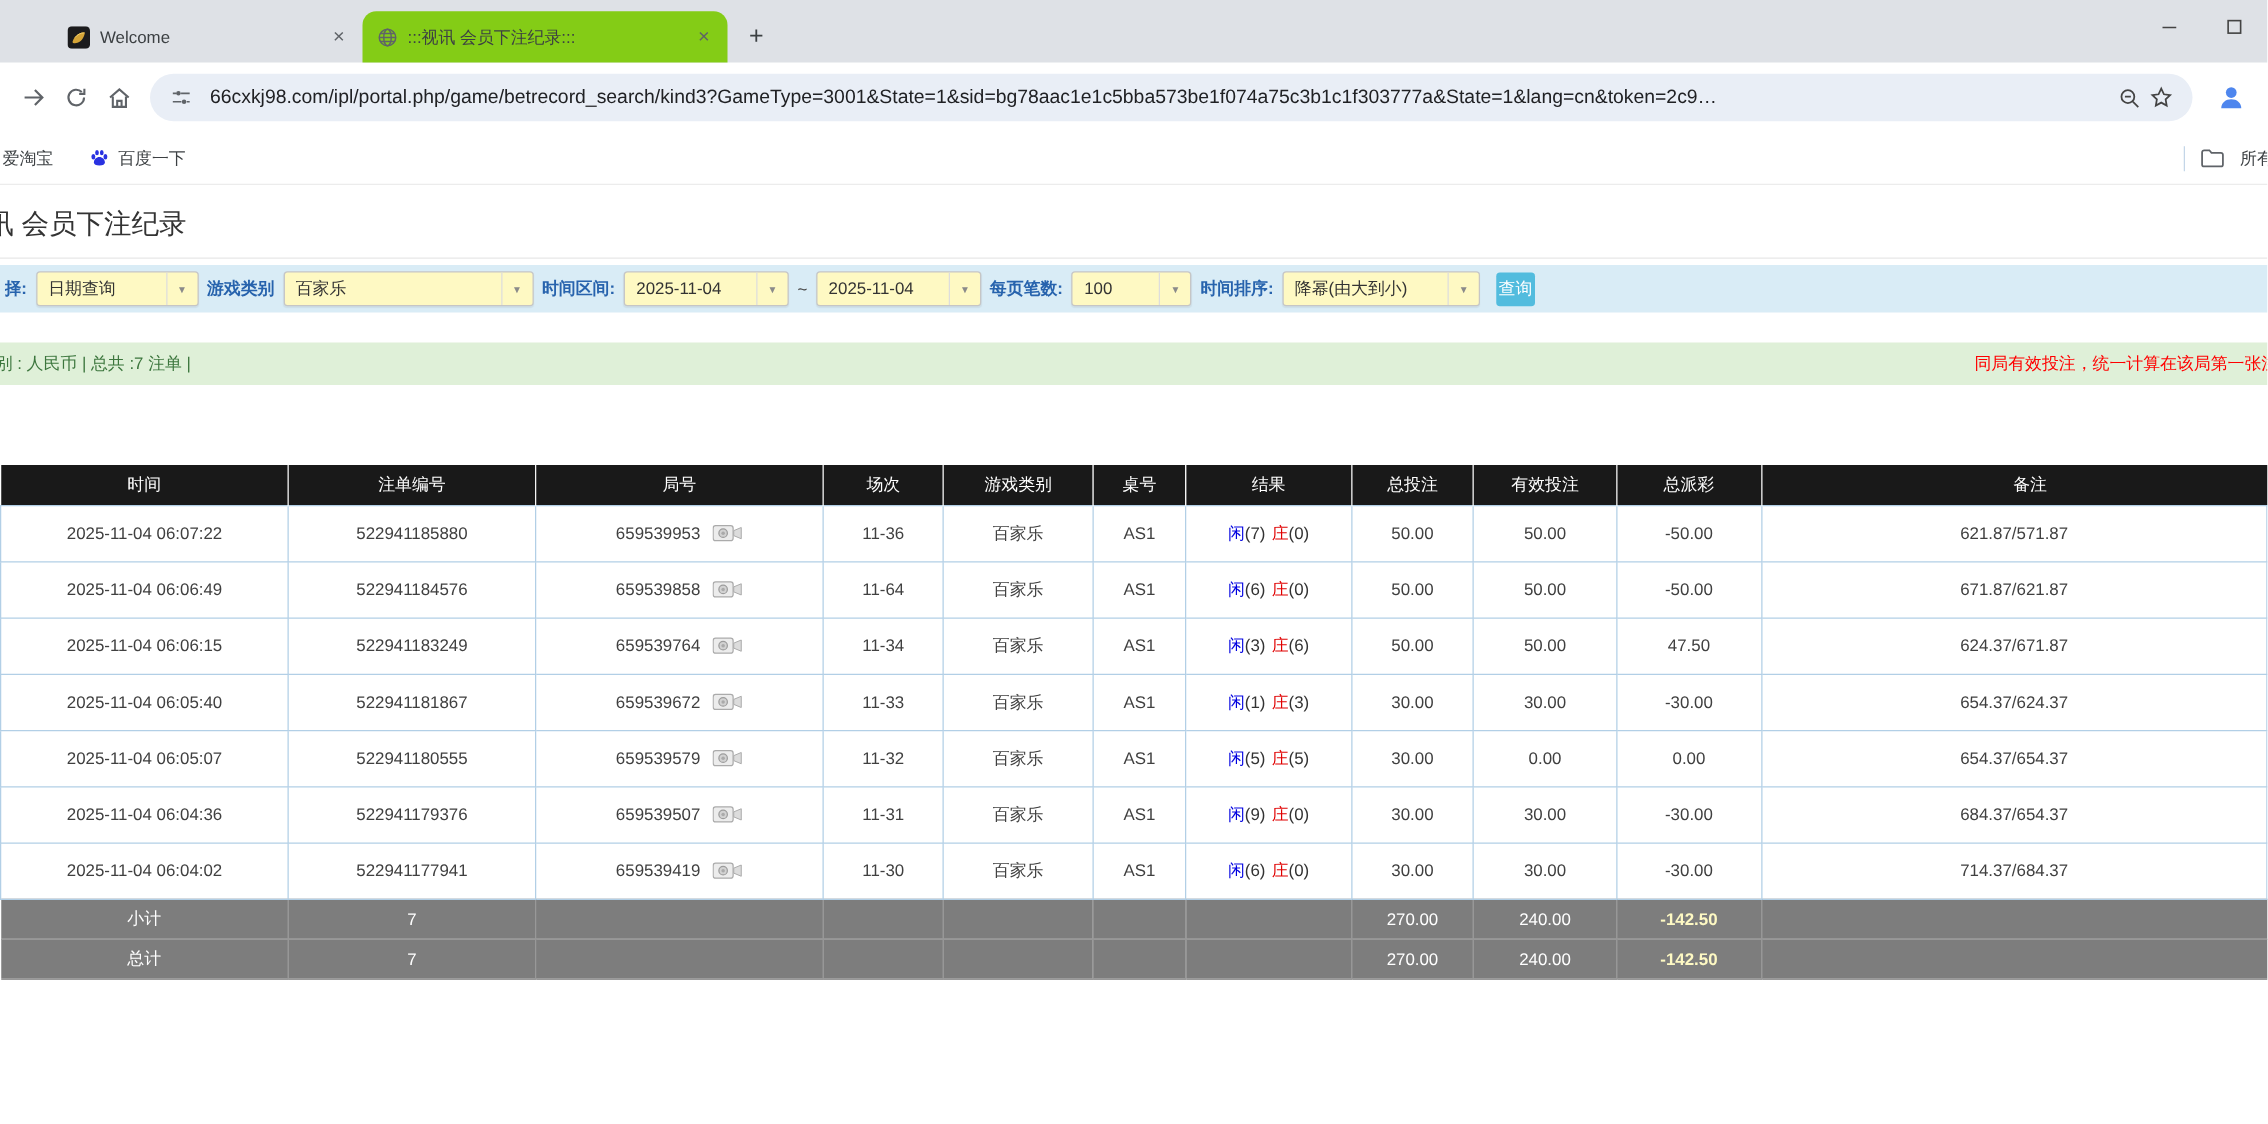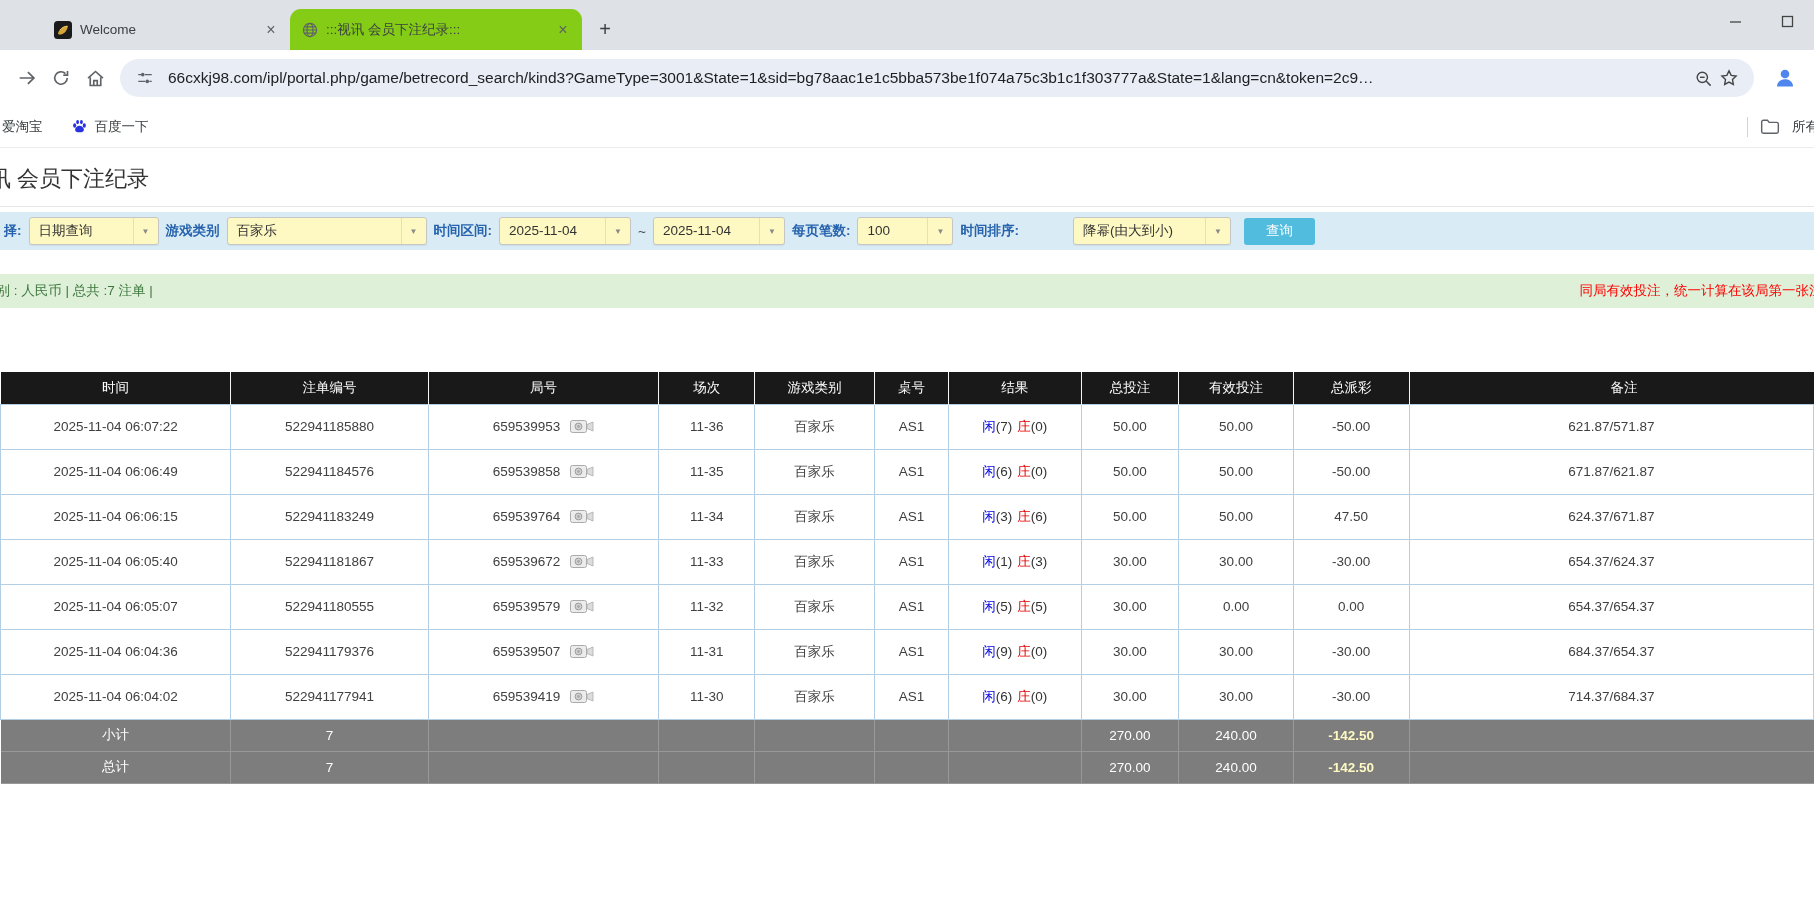--- a/index.html
+++ b/index.html
@@ -42,24 +42,24 @@
                 gap:7px; padding:0 4px; overflow:hidden; font-size:13.5px; }
   .flabel { color:#2763ad; font-weight:bold; white-space:nowrap; }
   .clipwrap { overflow:hidden; white-space:nowrap; }
   .clipwrap .l-in { display:inline-block; margin-left:-14px; }
   .sel { background:#fef9c3; border:1px solid #c6c6c6; border-radius:3px; height:28px; display:flex;
          align-items:stretch; box-shadow:0 1px 1px rgba(0,0,0,.06); }
   .sel .val { padding:0 9px; line-height:26px; color:#333; white-space:nowrap; flex:1; }
   .sel .arr { width:25px; border-left:1px solid #ddd; color:#8a8a8a; font-size:8px;
               display:flex; align-items:center; justify-content:center; }
   .w-select { width:130px; } .w-game { width:200px; } .w-date { width:132px; }
-  .w-pp { width:96px; } .w-sort { width:158px;margin-left:47px; }
+  .w-pp { width:96px; } .w-sort { width:158px; }
   .tilde { color:#444; }
   .btn-search { background:#52bcde; color:#fff; border:none; border-radius:3px; height:27px;
-                padding:0 22px; font-size:13.5px; margin-left:6px; cursor:pointer; }
+                padding:0 2px; font-size:13.5px; margin-left:6px; cursor:pointer; }
 
   .summary-bar { margin-top:24px; height:34px; background:#dff0d8; display:flex; align-items:center;
                  justify-content:space-between; overflow:hidden; font-size:13.5px; }
   .sum-left { color:#3c763d; white-space:nowrap; }
   .sum-left .l-in { display:inline-block; margin-left:-17px; }
   .sum-right { color:#ff0000; white-space:nowrap; margin-right:-22px; }
 
   
   table.bets { width:100%; border-collapse:collapse; table-layout:fixed; margin-top:64px; font-size:13.5px; }
   table.bets th { background:#191919; color:#fff; font-weight:normal; height:32px; 
@@ -310,21 +310,21 @@
         <span class="cam">
           <svg width="24" height="17" viewBox="0 0 24 17">
             <rect x="0.5" y="2.5" width="16" height="12" rx="2" fill="#ececec" stroke="#ababab"></rect>
             <circle cx="8.5" cy="8.5" r="3.4" fill="#d2d2d2" stroke="#9c9c9c"></circle>
             <circle cx="8.5" cy="8.5" r="1.4" fill="#aaa"></circle>
             <path d="M17 6.5l6-2.5v9l-6-2.5z" fill="#dcdcdc" stroke="#ababab" stroke-width="0.8"></path>
           </svg>
         </span>
       </span>
     </td>
-    <td>11-35</td>
+    <td>11-64</td>
     <td>百家乐</td>
     <td>AS1</td>
     <td>
       <span class="rp">闲</span><span class="rn">(6)</span><span class="rb">庄</span><span class="rn">(0)</span>
     </td>
     <td class="blue">50.00</td>
     <td>50.00</td>
     <td class="payout neg">-50.00</td>
     <td>671.87/621.87</td>
   </tr>

